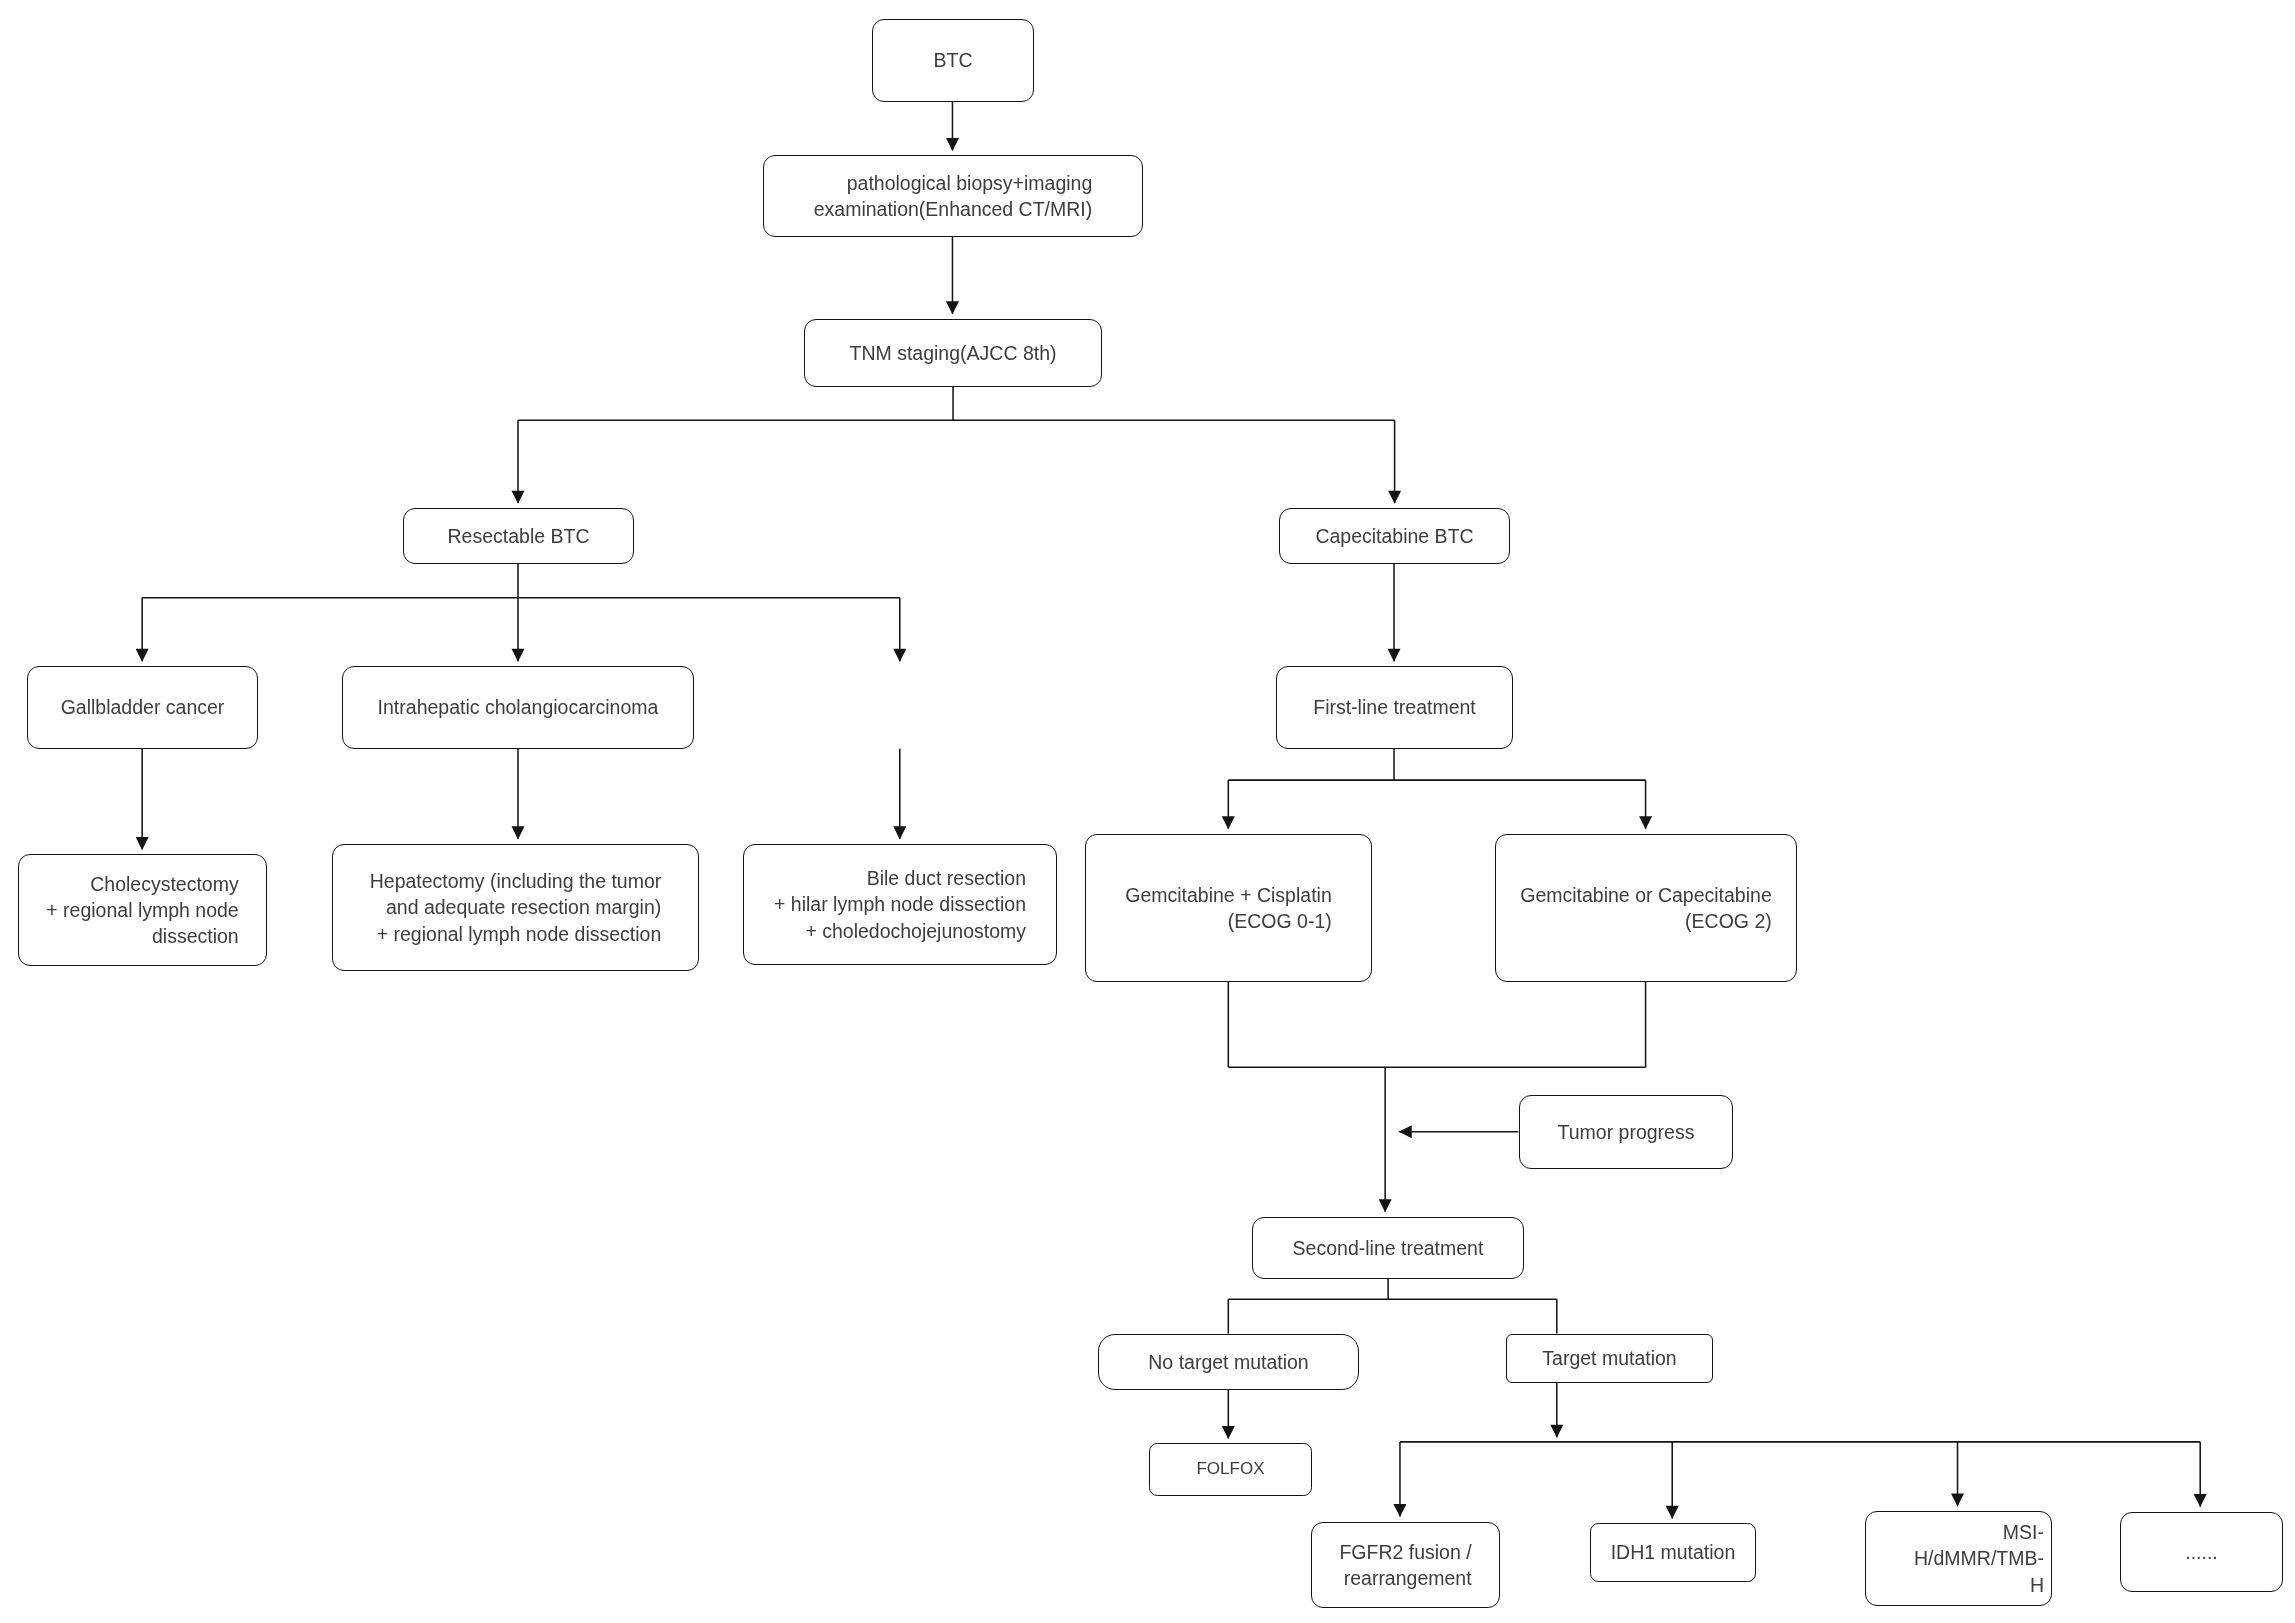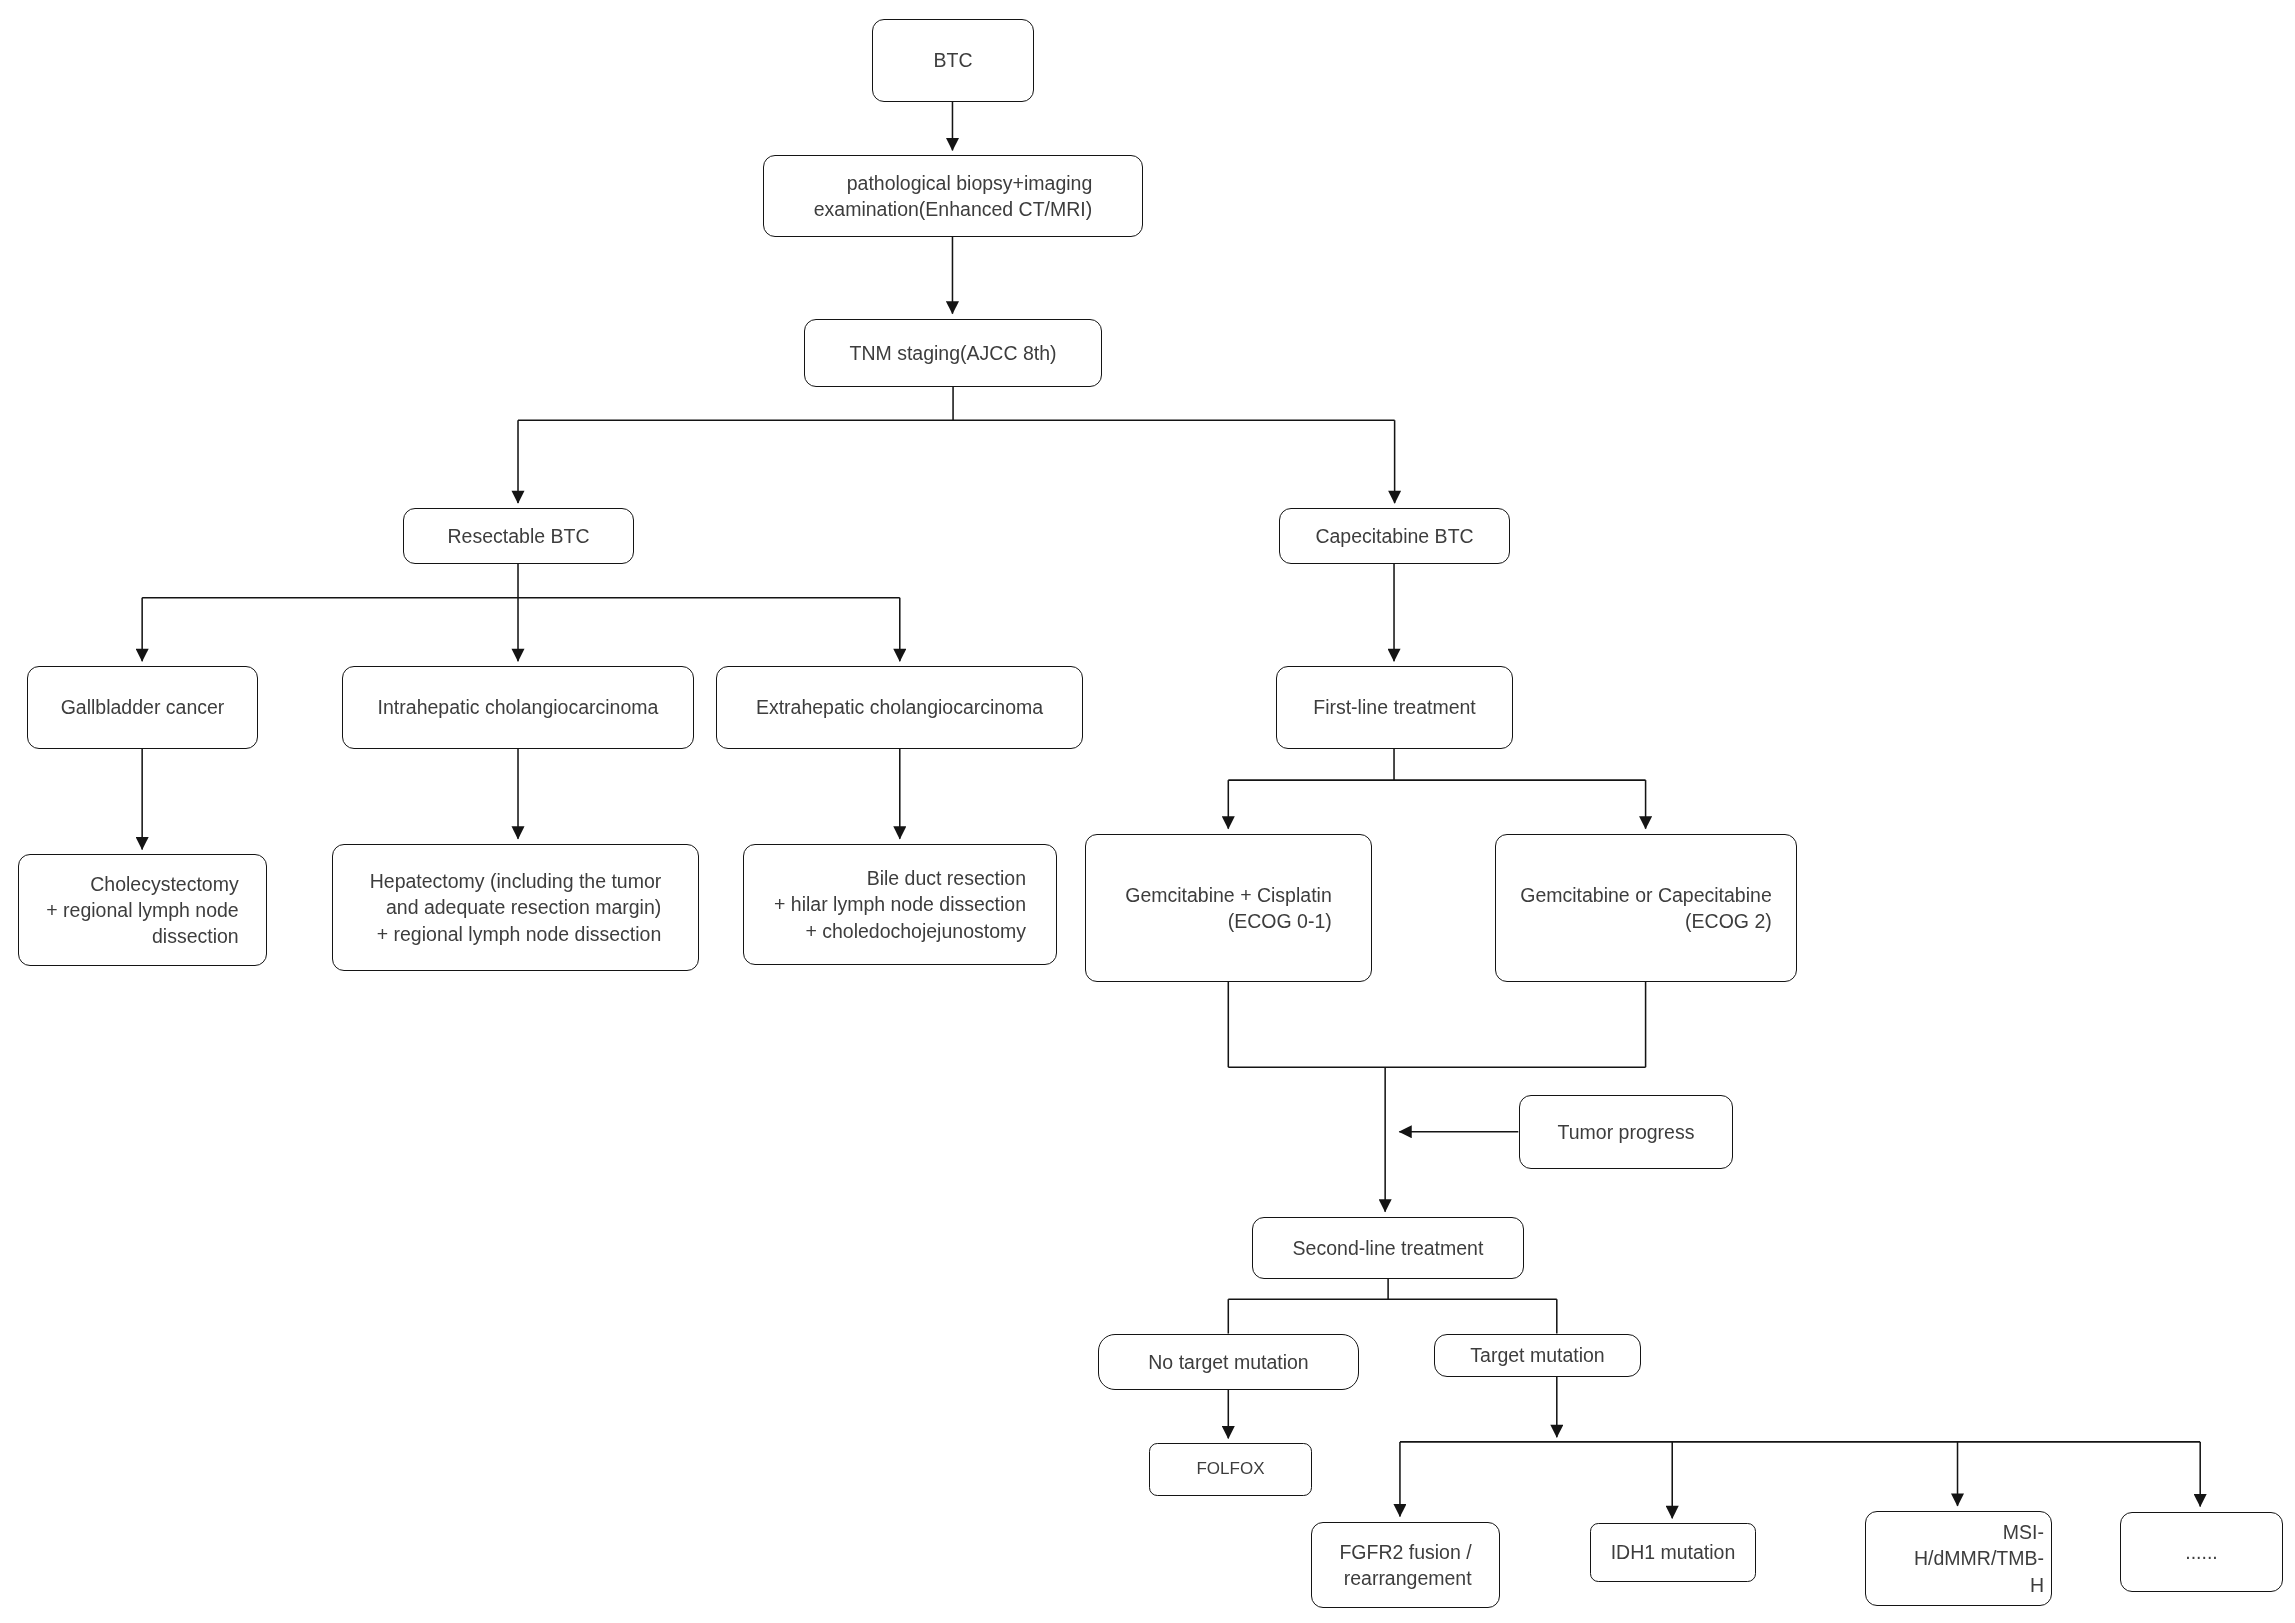--- a/index.html
+++ b/index.html
@@ -105,21 +105,20 @@
   <div class="node" style="left:804px;top:319px;width:298px;height:68px">TNM staging(AJCC 8th)</div>
 
   <div class="node" style="left:403px;top:508px;width:231px;height:56px">Resectable BTC</div>
 
   <div class="node" style="left:1279px;top:508px;width:231px;height:56px">Capecitabine BTC</div>
 
   <div class="node" style="left:27px;top:666px;width:231px;height:83px">Gallbladder cancer</div>
 
   <div class="node" style="left:342px;top:666px;width:352px;height:83px">Intrahepatic cholangiocarcinoma</div>
 
-  <div class="node" style="left:716px;top:666px;width:367px;height:83px">Extrahepatic cholangiocarcinoma</div>
 
   <div class="node" style="left:1276px;top:666px;width:237px;height:83px">First-line treatment</div>
 
   <div class="node" style="left:18px;top:854px;width:249px;height:112px">Cholecystectomy
 + regional lymph node
 dissection</div>
 
   <div class="node" style="left:332px;top:844px;width:367px;height:127px">Hepatectomy (including the tumor
 and adequate resection margin)
 + regional lymph node dissection</div>
@@ -133,21 +132,21 @@
 
   <div class="node" style="left:1495px;top:834px;width:302px;height:148px">Gemcitabine or Capecitabine
 (ECOG 2)</div>
 
   <div class="node" style="left:1519px;top:1095px;width:214px;height:74px">Tumor progress</div>
 
   <div class="node" style="left:1252px;top:1217px;width:272px;height:62px">Second-line treatment</div>
 
   <div class="node" style="left:1098px;top:1334px;width:261px;height:56px;border-radius:17px">No target mutation</div>
 
-  <div class="node" style="left:1434px;top:1334px;width:207px;height:43px;border-radius:13px">Target mutation</div>
+  <div class="node" style="left:1506px;top:1334px;width:207px;height:49px;border-radius:6px">Target mutation</div>
 
   <div class="node small" style="left:1149px;top:1443px;width:163px;height:53px;border-radius:8.3px">FOLFOX</div>
 
   <div class="node" style="left:1311px;top:1522px;width:189px;height:86px">FGFR2 fusion /
 rearrangement</div>
 
   <div class="node" style="left:1590px;top:1523px;width:166px;height:59px;border-radius:8.3px">IDH1 mutation</div>
 
   <div class="node" style="left:1865px;top:1511px;width:187px;height:95px">MSI-H/dMMR/TMB-
 H</div>

